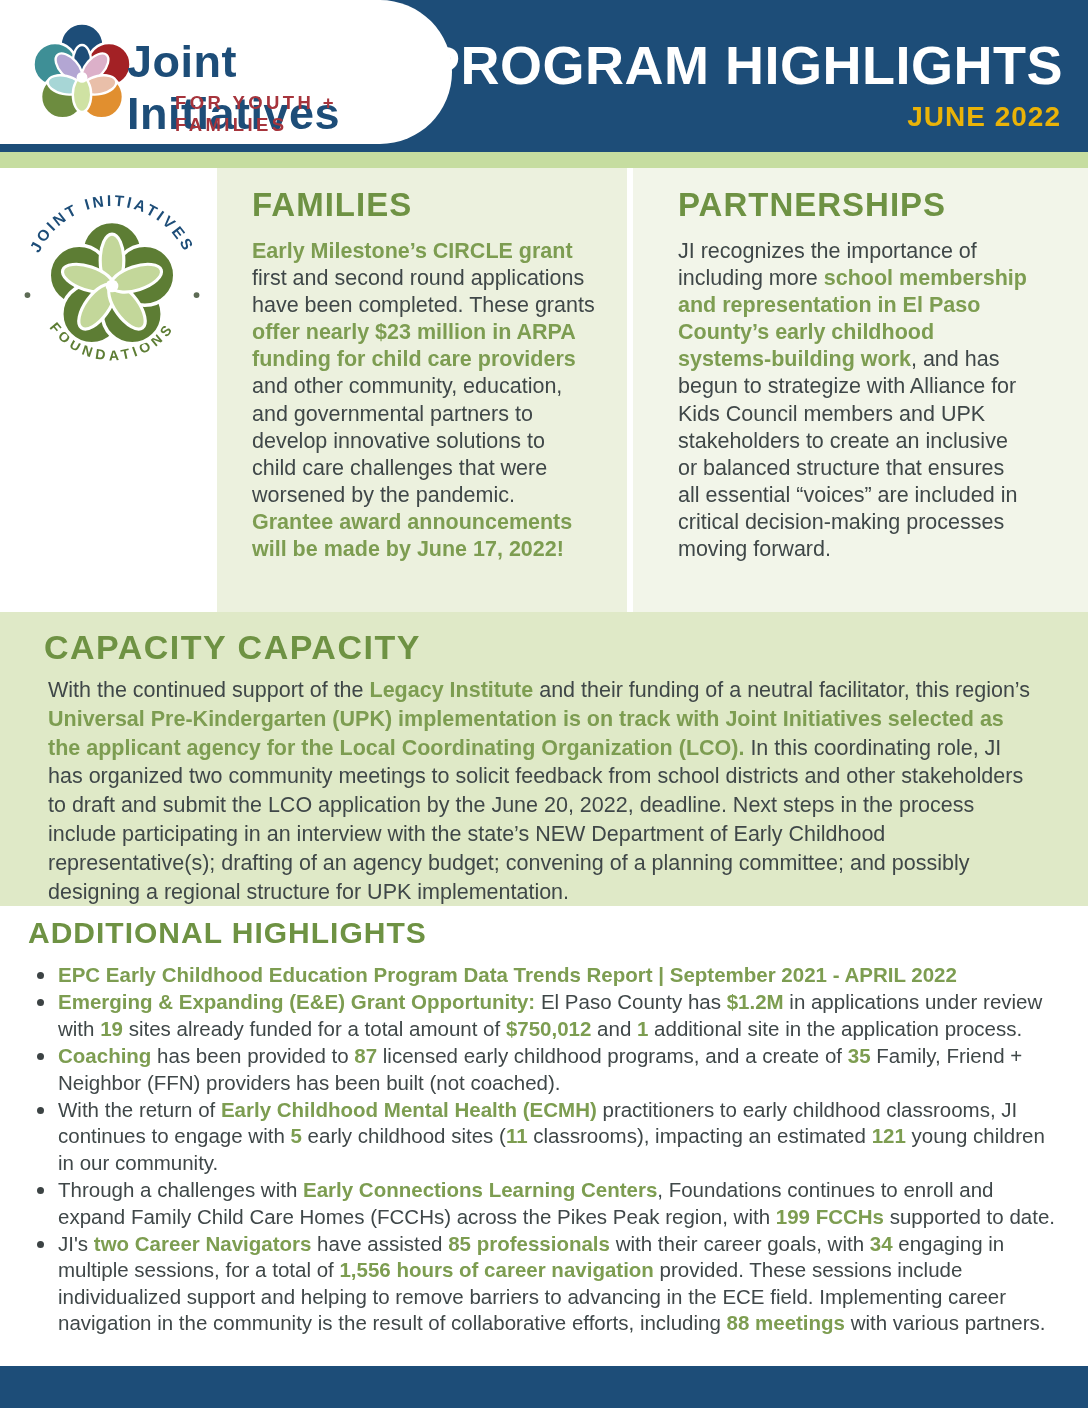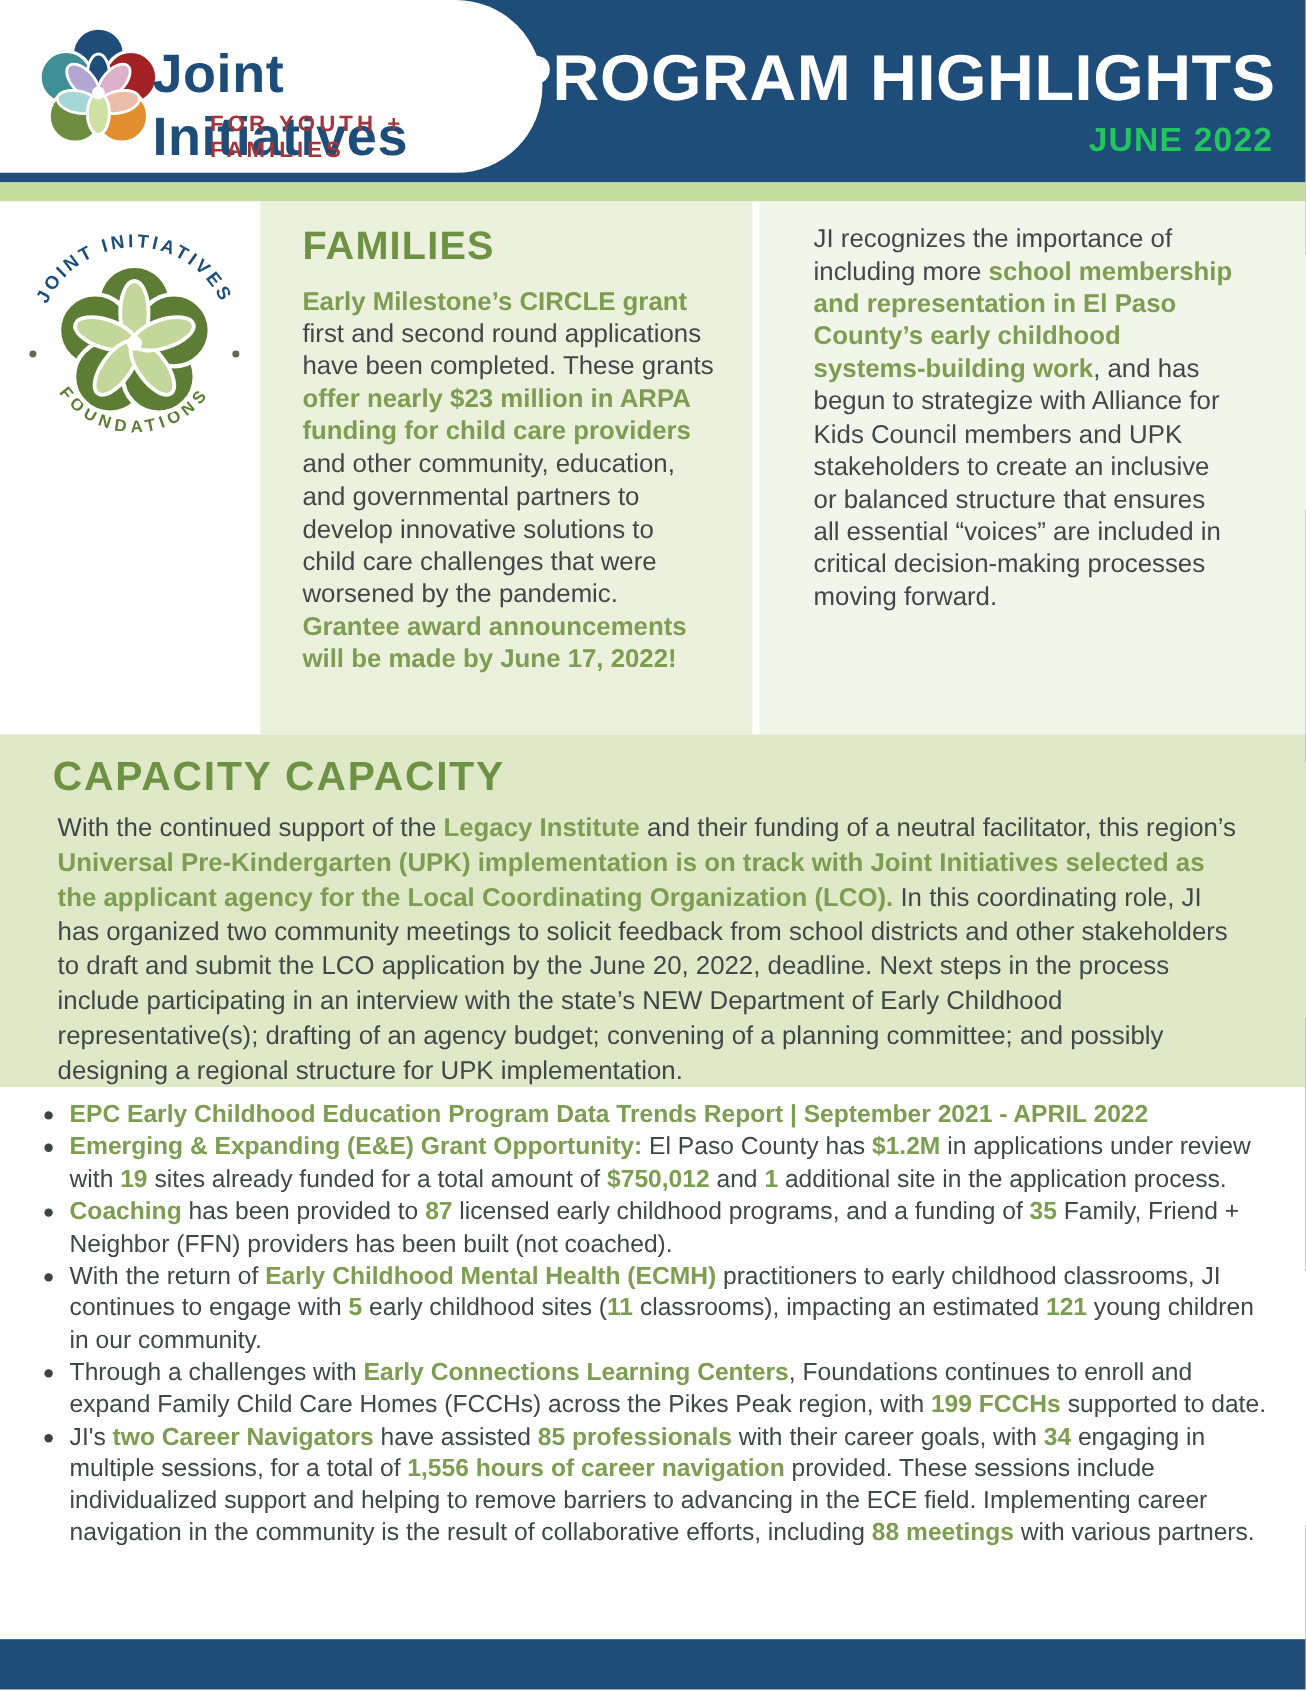--- a/index.html
+++ b/index.html
@@ -24,21 +24,21 @@
   .brand-tag {
     position:absolute; left:130px; top:92px;
     font-size:18.5px; font-weight:700; color:#a6343c; letter-spacing:3.4px;padding-left:45px;
   }
   .header-title {
     position:absolute; right:25px; top:34px; width:640px; text-align:right;
     font-size:54px; font-weight:800; color:#ffffff; letter-spacing:0.5px;
   }
   .header-date {
     position:absolute; right:27px; top:101px; width:300px; text-align:right;
-    font-size:28px; font-weight:600; color:#22c55e; letter-spacing:1px;
+    font-size:28px; font-weight:600; color:#eab308; letter-spacing:1px;
   }
   .green-band { position:absolute; left:0; top:152px; width:1088px; height:16px; background:#c6dda0; }
 
   
   .top-section { position:absolute; left:0; top:168px; width:1088px; height:444px; background:#ffffff; }
   .col-left  { position:absolute; left:0; top:0; width:217px; height:100%; background:#ffffff; }
   .seal { position:absolute; left:12px; top:12px; width:200px; height:212px; }
   .col-mid   { position:absolute; left:217px; top:0; width:410px; height:100%; background:#ecf1de; padding:18px 32px 0 35px; }
   .col-right { position:absolute; left:633px; top:0; width:455px; height:100%; background:#f2f5e9; padding:18px 60px 0 45px; }
   .sec-heading {
@@ -134,34 +134,36 @@
         <circle cx="110" cy="110" r="7" fill="#ffffff"></circle>
       </svg>
     </div>
 
     <div class="col-mid">
       <div class="sec-heading">FAMILIES</div>
       <div class="col-body"><span class="hl">Early Milestone’s CIRCLE grant</span><span> first and second round applications have been completed. These grants </span><span class="hl">offer nearly $23 million in ARPA funding for child care providers</span><span> and other community, education, and governmental partners to develop innovative solutions to child care challenges that were worsened by the pandemic. </span><span class="hl">Grantee award announcements will be made by June 17, 2022!</span></div>
     </div>
 
     <div class="col-right">
+      <div class="sec-heading">PARTNERSHIPS</div>
       <div class="col-body"><span>JI recognizes the importance of including more </span><span class="hl">school membership and representation in El Paso County’s early childhood systems-building work</span><span>, and has begun to strategize with Alliance for Kids Council members and UPK stakeholders to create an inclusive or balanced structure that ensures all essential “voices” are included in critical decision-making processes moving forward.</span></div>
     </div>
   </div>
 
   <div class="capacity">
     <div class="sec-heading">CAPACITY CAPACITY</div>
     <div class="capacity-body"><span>With the continued support of the </span><span class="hl">Legacy Institute</span><span> and their funding of a neutral facilitator, this region’s </span><span class="hl">Universal Pre-Kindergarten (UPK) implementation is on track with Joint Initiatives selected as the applicant agency for the Local Coordinating Organization (LCO).</span><span> In this coordinating role, JI has organized two community meetings to solicit feedback from school districts and other stakeholders to draft and submit the LCO application by the June 20, 2022, deadline. Next steps in the process include participating in an interview with the state’s NEW Department of Early Childhood representative(s); drafting of an agency budget; convening of a planning committee; and possibly designing a regional structure for UPK implementation.</span></div>
   </div>
 
   <div class="additional">
+    <div class="sec-heading">ADDITIONAL HIGHLIGHTS</div>
     <ul class="bullet-list">
         <li><span class="hl">EPC Early Childhood Education Program Data Trends Report | September 2021 - APRIL 2022</span></li>
         <li><span class="hl">Emerging &amp; Expanding (E&amp;E) Grant Opportunity:</span><span> El Paso County has </span><span class="hl">$1.2M</span><span> in applications under review with </span><span class="hl">19</span><span> sites already funded for a total amount of </span><span class="hl">$750,012</span><span> and </span><span class="hl">1</span><span> additional site in the application process.</span></li>
-        <li><span class="hl">Coaching</span><span> has been provided to </span><span class="hl">87</span><span> licensed early childhood programs, and a funding of </span><span class="hl">35</span><span> Family, Friend + Neighbor (FFN) providers has been built (not coached).</span></li>
+        <li><span class="hl">Coaching</span><span> has been provided to </span><span class="hl">87</span><span> licensed early childhood programs, and a create of </span><span class="hl">35</span><span> Family, Friend + Neighbor (FFN) providers has been built (not coached).</span></li>
         <li><span>With the return of </span><span class="hl">Early Childhood Mental Health (ECMH)</span><span> practitioners to early childhood classrooms, JI continues to engage with </span><span class="hl">5</span><span> early childhood sites (</span><span class="hl">11</span><span> classrooms), impacting an estimated </span><span class="hl">121</span><span> young children in our community.</span></li>
         <li><span>Through a challenges with </span><span class="hl">Early Connections Learning Centers</span><span>, Foundations continues to enroll and expand Family Child Care Homes (FCCHs) across the Pikes Peak region, with </span><span class="hl">199 FCCHs</span><span> supported to date.</span></li>
         <li><span>JI's </span><span class="hl">two Career Navigators</span><span> have assisted </span><span class="hl">85 professionals</span><span> with their career goals, with </span><span class="hl">34</span><span> engaging in multiple sessions, for a total of </span><span class="hl">1,556 hours of career navigation</span><span> provided. These sessions include individualized support and helping to remove barriers to advancing in the ECE field. Implementing career navigation in the community is the result of collaborative efforts, including </span><span class="hl">88 meetings</span><span> with various partners.</span></li>
       </ul>
   </div>
 
   <div class="footer"></div>
 
 </div>
 

